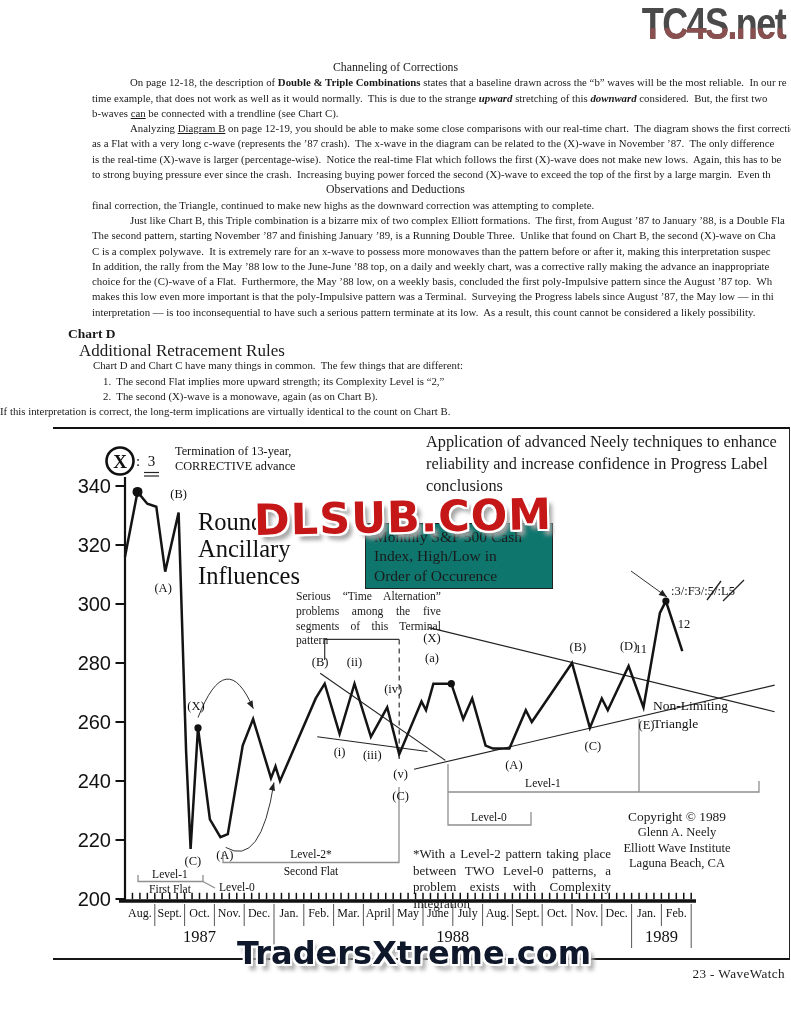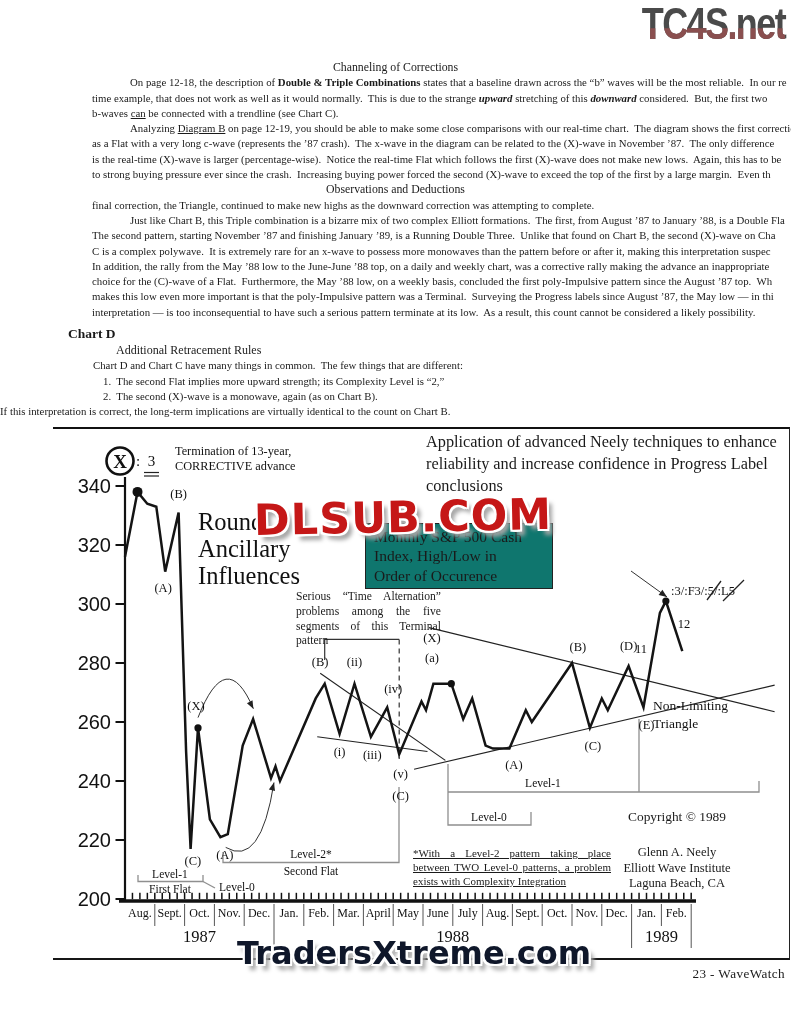--- a/index.html
+++ b/index.html
@@ -10,36 +10,36 @@
            font-weight:900;font-size:45px;letter-spacing:-2px;transform:scaleX(.8);transform-origin:100% 0;}
   .wm-tc4s .lay{display:block;}
   .wm-tc4s .base{color:#4a4a4a;}
   .wm-tc4s .tint{position:absolute;left:0;top:0;color:#8a4f4f;clip-path:inset(58% 0 0 0);}
   
   #text-block{position:absolute;left:0;top:60px;width:791px;}
   .tl{white-space:pre;overflow:hidden;font-size:10.8px;line-height:15.3px;height:15.3px;}
   .h{text-align:center;font-size:11.8px;}
   .h-cd{padding-left:68px;font-weight:bold;font-size:13.5px;height:19px;line-height:19px;margin-top:4px;}
   .ind-p{padding-left:130px;}.ind-n{padding-left:92px;}.ind-la{padding-left:93px;}
-  .ind-li{padding-left:103px;}.ind-fin{}.ind-sub{padding-left:116px;font-size:12px;}
+  .ind-li{padding-left:103px;}.ind-fin{}.ind-sub{padding-left:79px;font-size:17px;}
   .sg-b{font-weight:bold;}.sg-bi{font-weight:bold;font-style:italic;}.sg-u{text-decoration:underline;}
   
   .chart{position:absolute;left:53px;top:427px;width:736px;height:529px;
          border-top:2.5px solid #111;border-bottom:2px solid #161616;border-right:1.5px solid #222;}
   .chart svg{position:absolute;left:0;top:0;}
   .ov{position:absolute;z-index:5;}
   .app-note{left:373px;top:2px;width:368px;font-size:16.3px;line-height:1.35;}
   .sp-box{left:312px;top:94px;width:188px;border:1.6px solid #222;padding:3px 8px;box-sizing:border-box;
           font-size:15.5px;line-height:1.25;background:#0f766e;}
   .zz-note{left:508px;top:79px;width:192px;font-size:11.6px;line-height:1.24;text-align:justify;
            border-bottom:1.3px solid #444;padding-bottom:2px;}
   .serious-note{left:243px;top:161px;width:145px;font-size:11.6px;line-height:1.28;text-align:justify;}
-  .ast-note{left:360px;top:417px;width:198px;font-size:11px;line-height:1.28;text-align:justify;text-decoration:underline;}
+  .ast-note{left:360px;top:417px;width:198px;font-size:13px;line-height:1.28;text-align:justify;}
   .copyright{left:545px;top:380px;width:158px;text-align:center;font-size:12.6px;line-height:1.22;}
-  .copyright .first{font-size:13.4px;margin-bottom:20px;}
+  .copyright .first{font-size:13.4px;margin-bottom:0;}
   
   .footer{position:absolute;left:560px;top:966px;width:225px;text-align:right;font-size:13.2px;letter-spacing:.4px;}
   .wm-red{position:absolute;font-family:"DejaVu Sans","Liberation Sans",sans-serif;font-weight:800;z-index:30;
           text-shadow:2px 0 #fff,-2px 0 #fff,0 2px #fff,0 -2px #fff,2px 2px #fff,-2px -2px #fff,
                       2px -2px #fff,-2px 2px #fff,5px 6px 4px #a5a5a5;}
   .wm-dlsub{left:254px;top:492px;font-size:43px;color:#c51717;transform:rotate(-1.2deg);letter-spacing:1px;}
   .wm-traders{left:237px;top:934px;font-size:32px;color:#0f172a;}
 </style>
 </head>
 <body>

